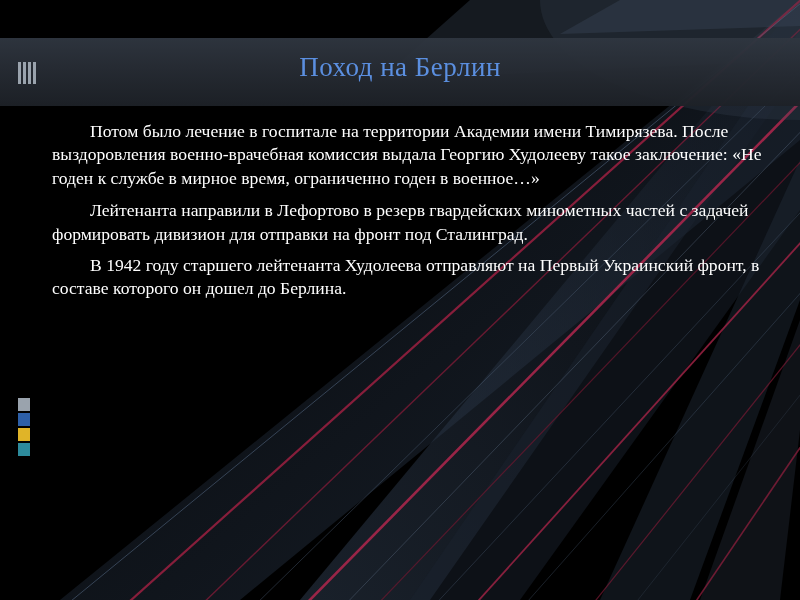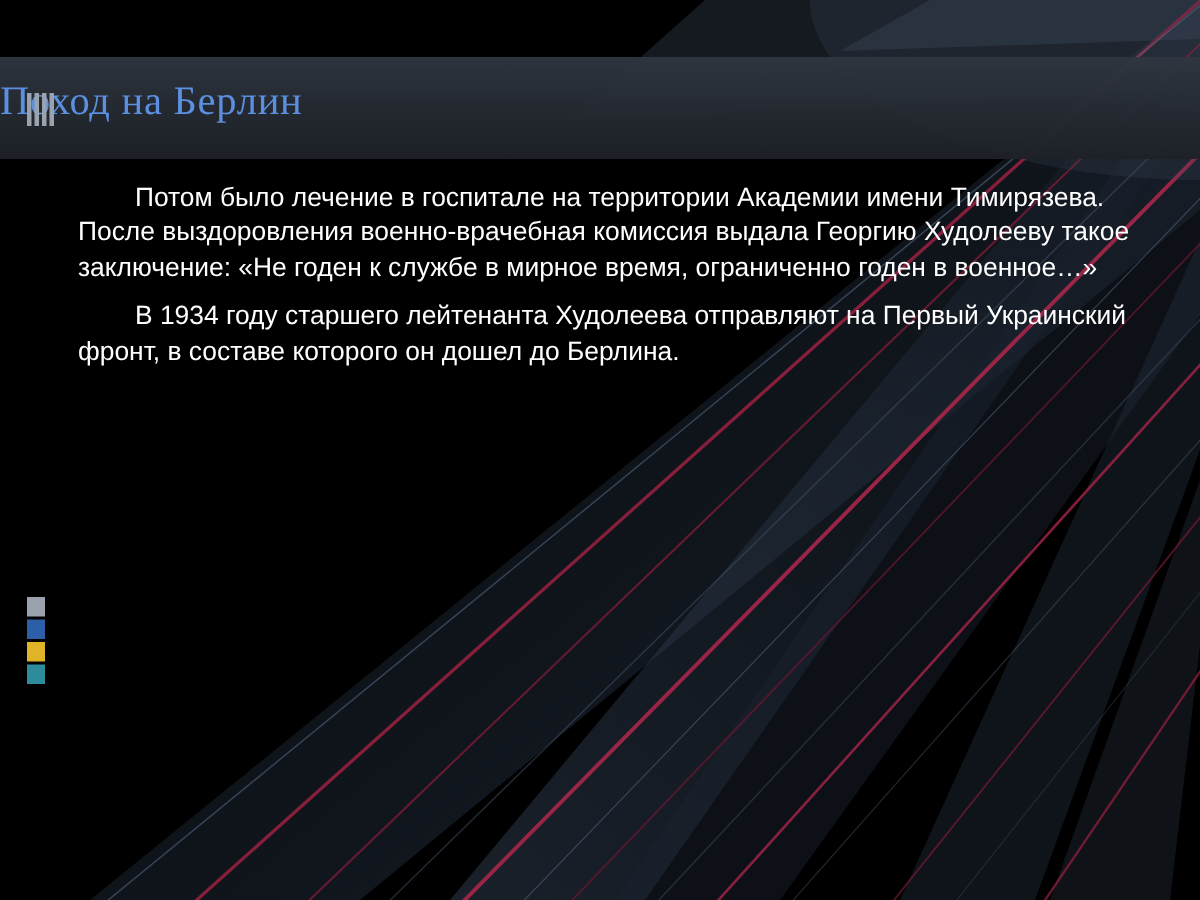--- a/index.html
+++ b/index.html
@@ -37,20 +37,21 @@
     width: 800px;
     height: 68px;
     background: linear-gradient(to bottom, #2f3640 0%, #262b33 50%, #1d2127 100%);
     opacity: 0.96;
   }
   .title-text {
     position: absolute;
     left: 0;
     top: 52px;
     width: 800px;
+    text-align: center;
     font-family: "Liberation Serif", serif;
     font-size: 27px;
     color: #5b8fe0;
     letter-spacing: 0.5px;
   }
 
   
   .ribbon-top {
     position: absolute;
     left: 18px;
@@ -86,21 +87,21 @@
 
   
   .body-area {
     position: absolute;
     left: 52px;
     top: 120px;
     width: 712px;
   }
   .para {
     color: #ffffff;
-    font-family: Liberation Sans, sans-serif;
+    font-family: Liberation Serif, serif;
     font-size: 17.6px;
     line-height: 1.33;
     margin: 0 0 9px 0;
     text-indent: 38px;
     text-align: left;
   }
   .para.tight {
     margin-bottom: 8px;
   }
 </style>
@@ -170,16 +171,17 @@
 
   <div class="ribbon-bottom">
     <i class="sw-grey"></i>
     <i class="sw-blue"></i>
     <i class="sw-gold"></i>
     <i class="sw-teal"></i>
   </div>
 
   <div class="body-area">
     <p class="para">Потом было лечение в госпитале на территории Академии имени Тимирязева. После выздоровления военно-врачебная комиссия выдала Георгию Худолееву такое заключение: «Не годен к службе в мирное время, ограниченно годен в военное…»</p>
-    <p class="para">В 1934 году старшего лейтенанта Худолеева отправляют на Первый Украинский фронт, в составе которого он дошел до Берлина.</p>
+    <p class="para tight">Лейтенанта направили в Лефортово в резерв гвардейских минометных частей с задачей формировать дивизион для отправки на фронт под Сталинград.</p>
+    <p class="para">В 1942 году старшего лейтенанта Худолеева отправляют на Первый Украинский фронт, в составе которого он дошел до Берлина.</p>
   </div>
 
 </div>
 
 </body></html>

